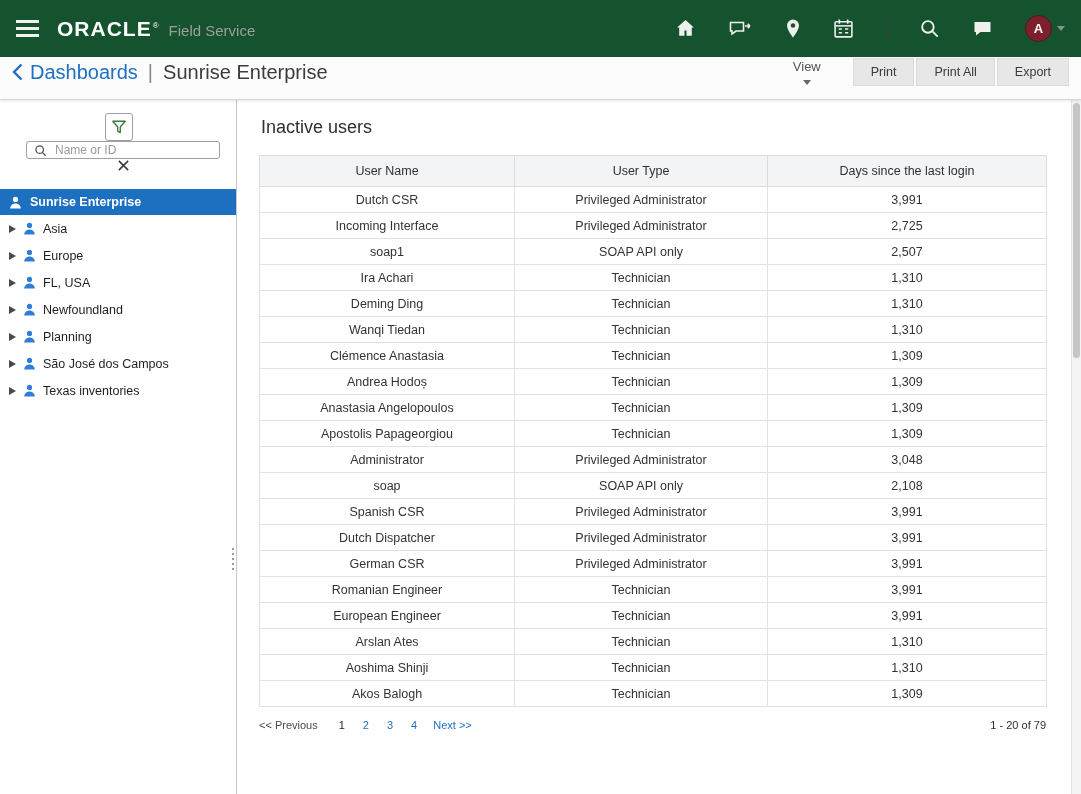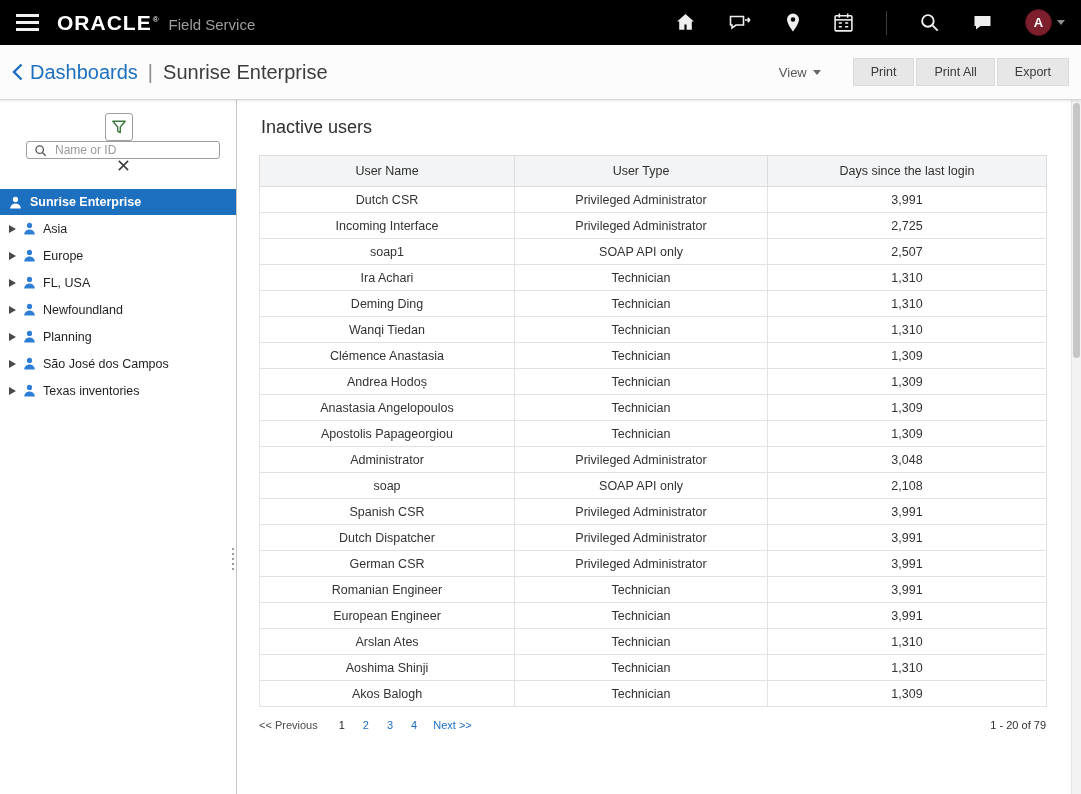--- a/index.html
+++ b/index.html
@@ -1,21 +1,21 @@
 <!DOCTYPE html>
 <html><head>
 <meta charset="utf-8">
 <style>
   * { box-sizing: border-box; }
   html,body { margin:0; padding:0; background:#fff; }
   body { font-family:"Liberation Sans","DejaVu Sans",sans-serif; }
   .app { position:relative; width:1081px; height:794px; overflow:hidden; background:#fff; }
 
   
-  .topbar { position:absolute; top:0; left:0; right:0; height:45px; background:#000000;
+  .topbar { position:absolute; top:0; left:0; right:0; height:57px; background:#14532d;
             display:flex; align-items:center; padding:0 16px; z-index:5; }
   .hamburger { display:flex; flex-direction:column; gap:4px; cursor:pointer; margin-right:18px; }
   .hamburger span { display:block; width:23px; height:3px; background:#f2f2f2; }
   .logo { display:flex; align-items:baseline; }
   .brand { color:#fff; font-size:21px; font-weight:bold; letter-spacing:1px; }
   .reg { color:#fff; font-size:8px; position:relative; top:-8px; margin-left:1px; }
   .product { color:#9e9e9e; font-size:15px; margin-left:10px; }
   .top-icons { margin-left:auto; display:flex; align-items:center; gap:32px; }
   .ticon { display:inline-flex; cursor:pointer; }
   .vdiv { width:1px; height:24px; background:#3c3c3c; }
@@ -27,21 +27,21 @@
                 border-right:4px solid transparent; border-top:5px solid #8f8f8f; }
 
   
   .pagebar { position:absolute; top:45px; left:0; right:0; height:55px; background:#fcfcfc;
              border-bottom:1px solid #d6d6d6; box-shadow:0 1px 3px rgba(0,0,0,.10);
              display:flex; align-items:center; padding:0 12px; z-index:4; }
   .back-link { display:flex; align-items:center; gap:7px; color:#1d6fc0; font-size:20px; cursor:pointer; }
   .sep { color:#8a8a8a; font-size:20px; margin:0 10px; }
   .page-title { color:#3c3c3c; font-size:20px; }
   .bar-right { margin-left:auto; display:flex; align-items:center; }
-  .view-dd { display:flex; align-items:center; gap:6px; color:#555; font-size:13px; margin-right:30px; cursor:pointer; }
+  .view-dd { display:flex; align-items:center; gap:6px; color:#555; font-size:13px; margin-right:30px; cursor:pointer;flex-direction:column; }
   .view-dd .caret-down { border-top-color:#666; }
   .btn { height:28px; display:inline-flex; align-items:center; padding:0 17px; background:#e7e7e7;
          border:1px solid #dadada; color:#3a3a3a; font-size:12.5px; margin-left:2px; cursor:pointer; }
 
   
   .sidebar { position:absolute; left:0; top:100px; width:237px; bottom:0; background:#fff;
              border-right:1px solid #c6c6c6; }
   .side-top { display:flex; align-items:center; padding:13px 10px 0 12px;flex-direction:column; }
   .filter-btn { width:28px; height:28px; border:1px solid #9f9f9f; border-radius:3px; background:#fff;
                 display:flex; align-items:center; justify-content:center; cursor:pointer; flex:none; }

